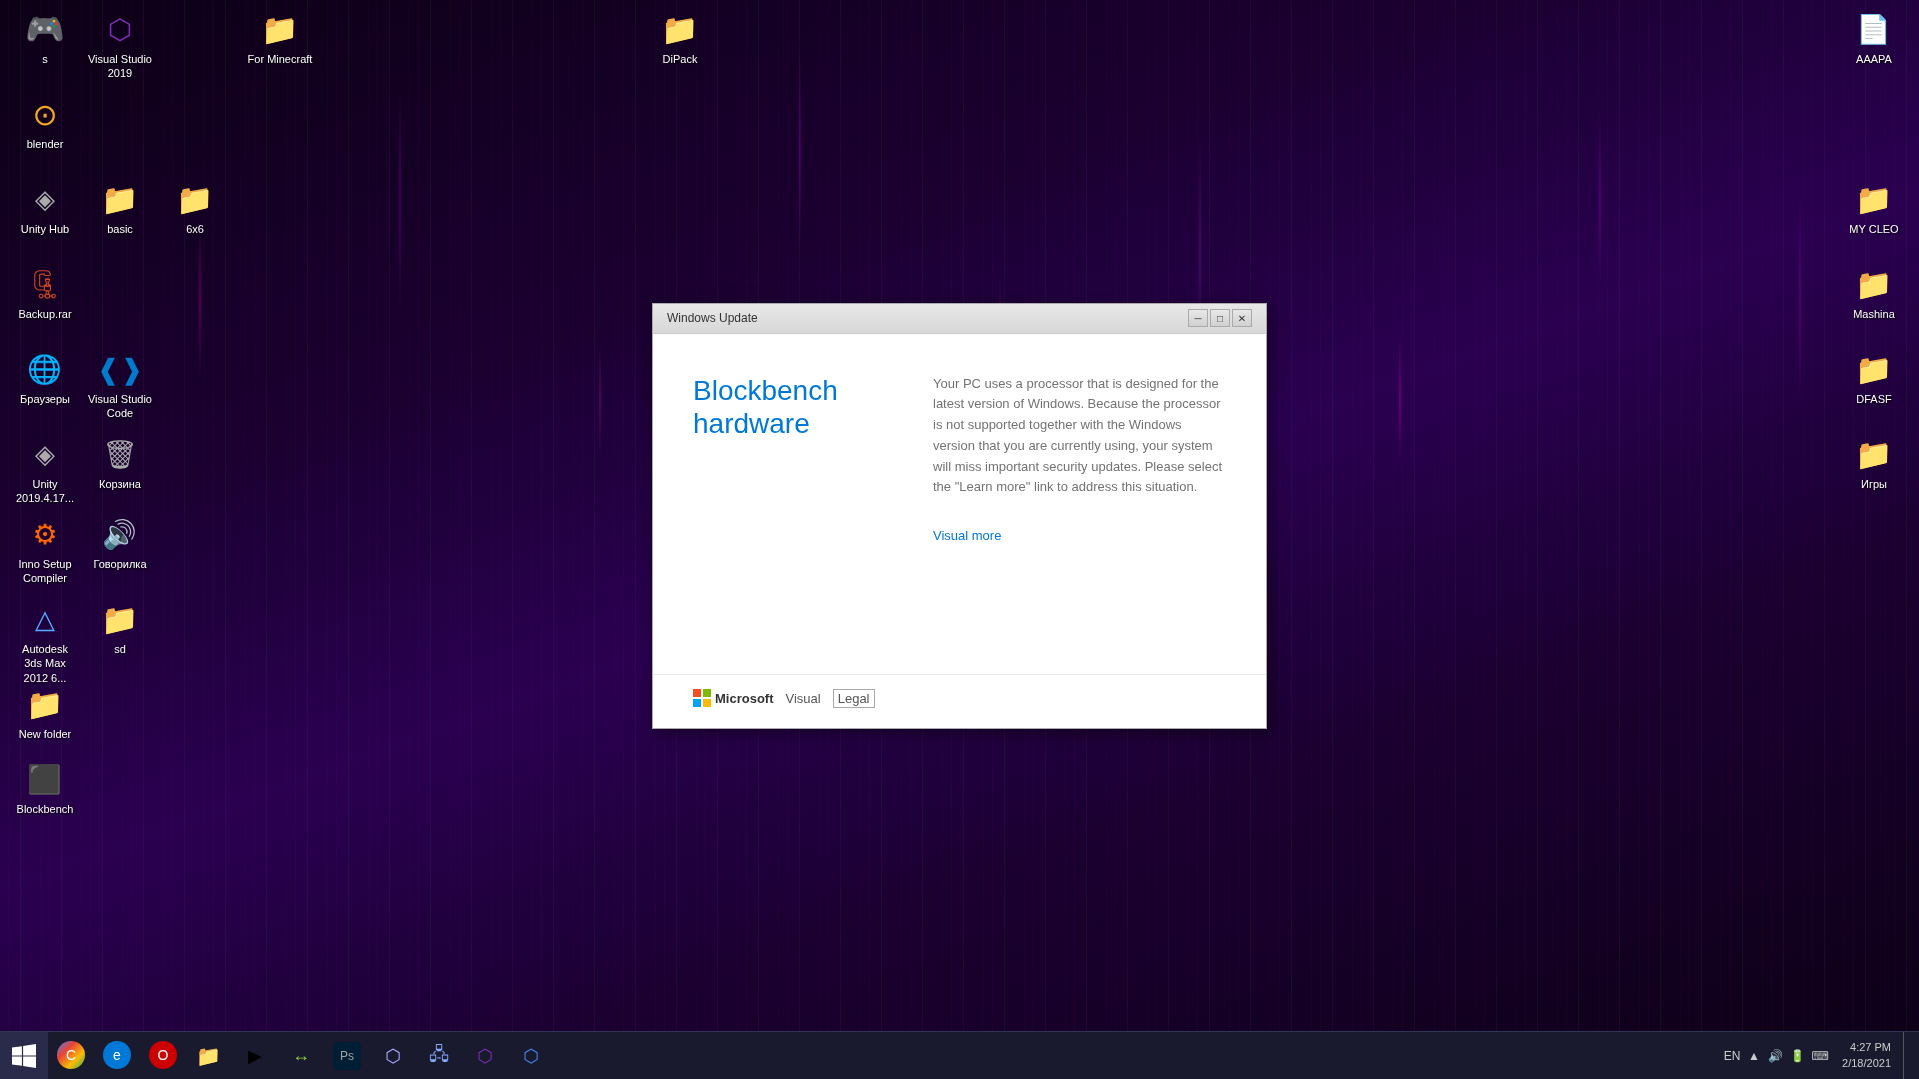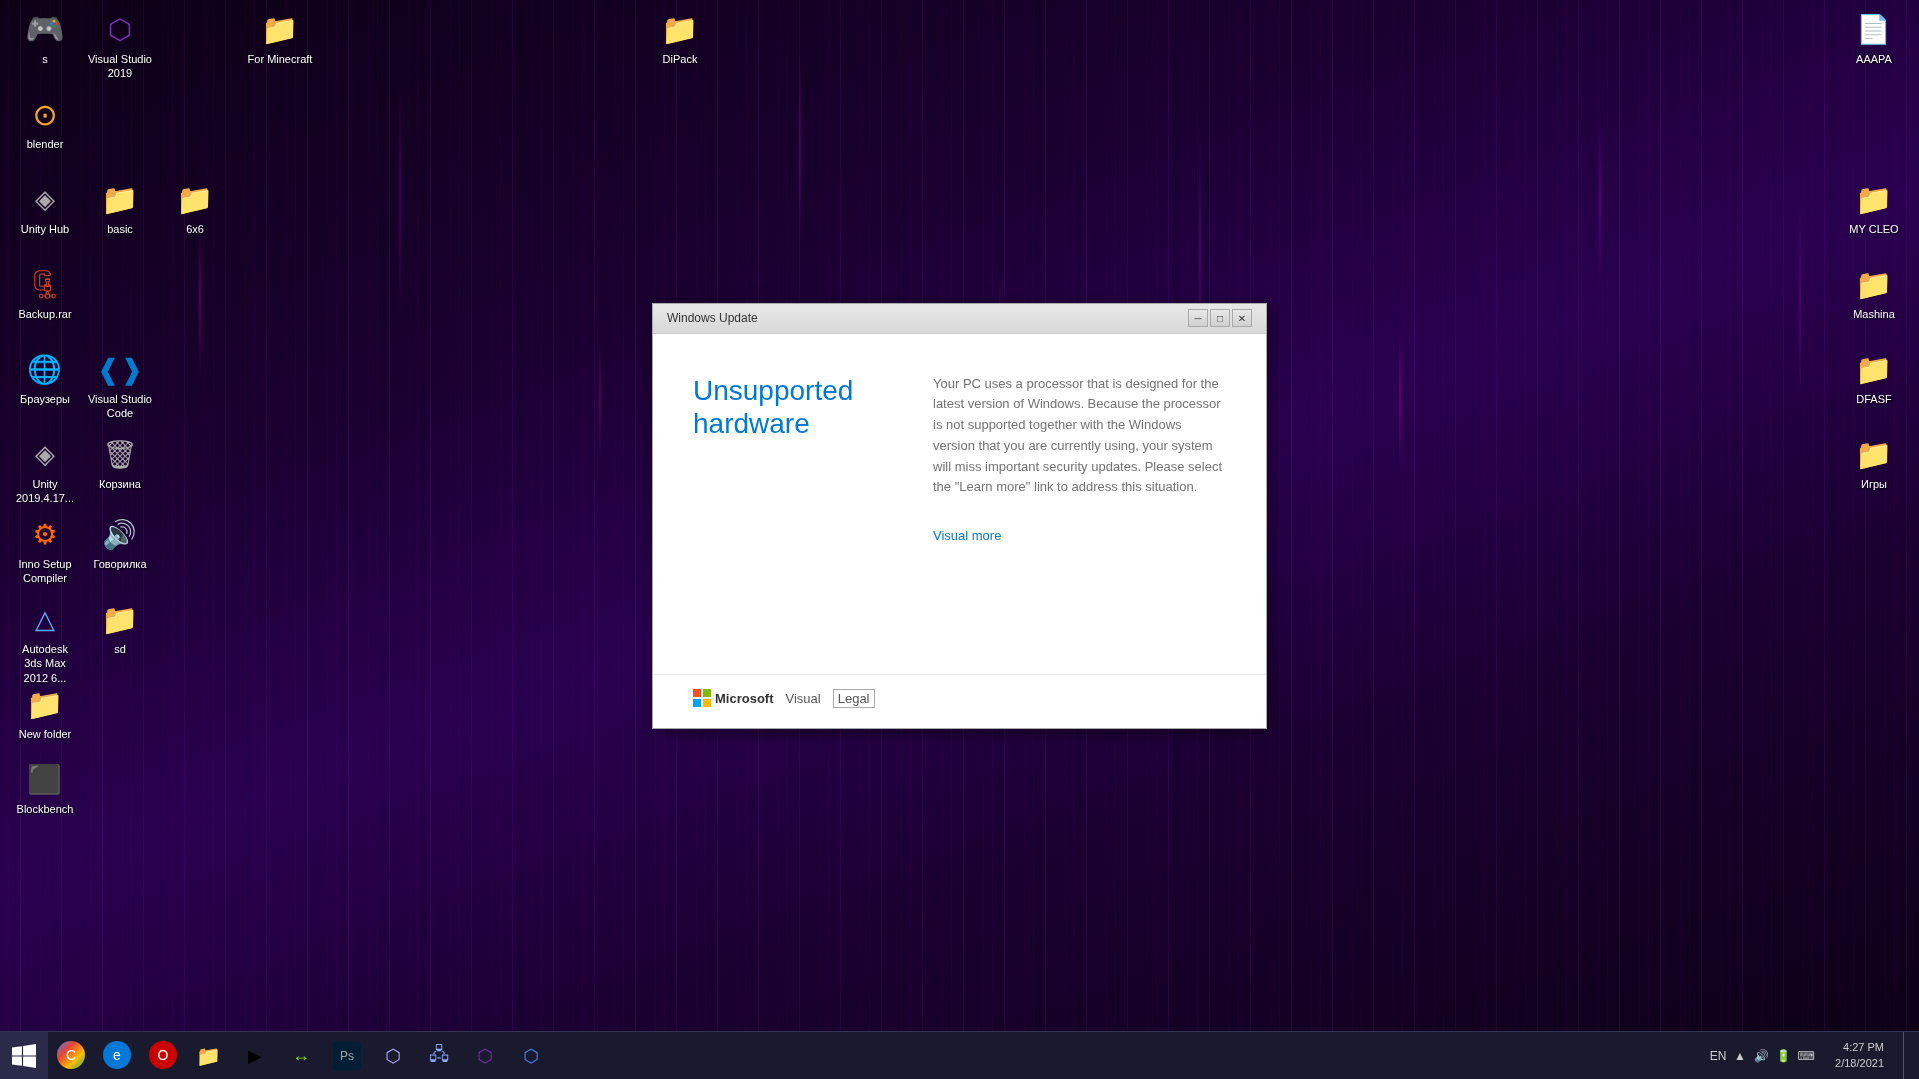--- a/index.html
+++ b/index.html
@@ -101,21 +101,21 @@
       align-items: center;
       justify-content: center;
       cursor: pointer;
     }
 
     .taskbar-right {
       margin-left: auto;
       display: flex;
       align-items: center;
       padding-right: 8px;
-      gap: 11px;
+      gap: 4px;
     }
 
     .taskbar-systray {
       display: flex;
       align-items: center;
       gap: 2px;
       font-size: 11px;
       color: #cccccc;
     }
 
@@ -468,21 +468,21 @@
         <div class="dialog-controls">
           <div class="dialog-btn">─</div>
           <div class="dialog-btn">□</div>
           <div class="dialog-btn">✕</div>
         </div>
       </div>
 
       <div class="dialog-body">
         <div class="dialog-content">
           <div class="dialog-left">
-            <div class="dialog-heading">Unsupported hardware</div>
+            <div class="dialog-heading">Blockbench hardware</div>
           </div>
           <div class="dialog-right">
             <p class="dialog-description">Your PC uses a processor that is designed for the latest version of Windows. Because the processor is not supported together with the Windows version that you are currently using, your system will miss important security updates. Please select the "Learn more" link to address this situation.</p>
             <a class="dialog-learn-more">Visual more</a>
           </div>
         </div>
 
       </div>
 
       <div class="dialog-footer">

